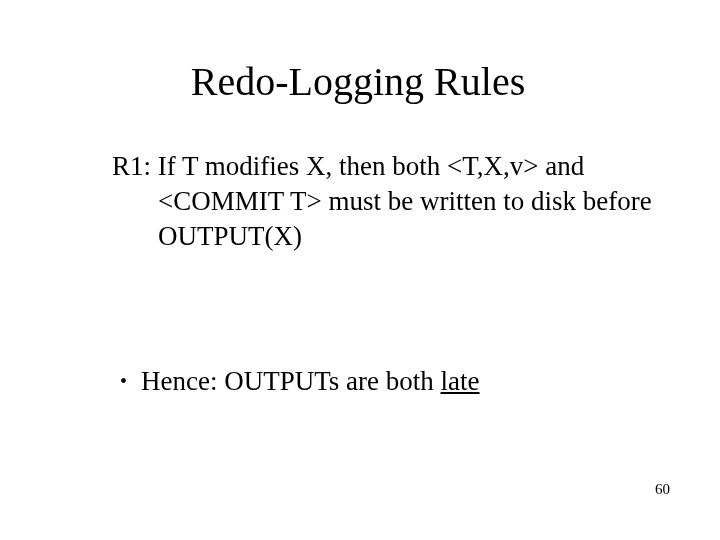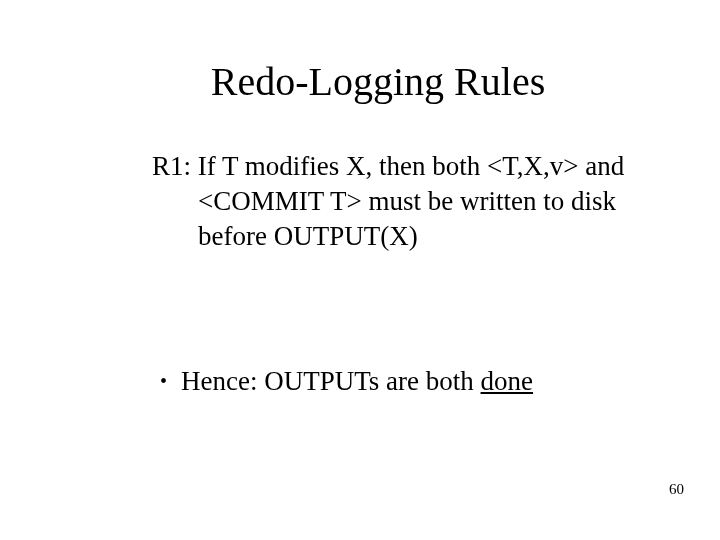--- a/index.html
+++ b/index.html
@@ -1,21 +1,21 @@
 <!DOCTYPE html>
 <html><head>
   <meta charset="utf-8">
   <style>
     * { margin: 0; padding: 0; box-sizing: border-box; }
     html, body { width: 720px; height: 540px; background: #fff; font-family: "Times New Roman", Times, serif; color: #000; }
     .slide {
       width: 720px;
       height: 540px;
       position: relative;
-      padding: 30px 60px 30px 96px;
+      padding: 30px 60px 30px 56px;
     }
     .title {
       font-size: 40px;
       text-align: center;
       margin-top: 28px;
       margin-bottom: 44px;
       font-weight: normal;
     }
     .body-block {
       font-size: 27px;
@@ -40,41 +40,41 @@
     .bullet {
       font-size: 20px;
       line-height: 35px;
       margin-right: 14px;
     }
     .late {
       text-decoration: underline;
     }
     .pagenum {
       position: absolute;
-      right: 36px;
+      right: 50px;
       bottom: 42px;
       font-size: 15px;
       font-family: "Times New Roman", Times, serif;
     }
   </style>
 </head>
 <body>
 
 <div class="slide">
 
   <h1 class="title">Redo-Logging Rules</h1>
 
   <div class="body-block">
     <div class="rule">
       <span class="rule-text">R1: If T modifies X, then both &lt;T,X,v&gt; and &lt;COMMIT T&gt; must be written to disk before OUTPUT(X)</span>
     </div>
 
     <div class="bullet-row">
       <span class="bullet">•</span>
       <span>
-        <span>Hence: OUTPUTs are both </span><span class="late">done</span>
+        <span>Hence: OUTPUTs are both </span><span class="late">late</span>
       </span>
     </div>
   </div>
 
   <div class="pagenum">60</div>
 
 </div>
 
 </body></html>

